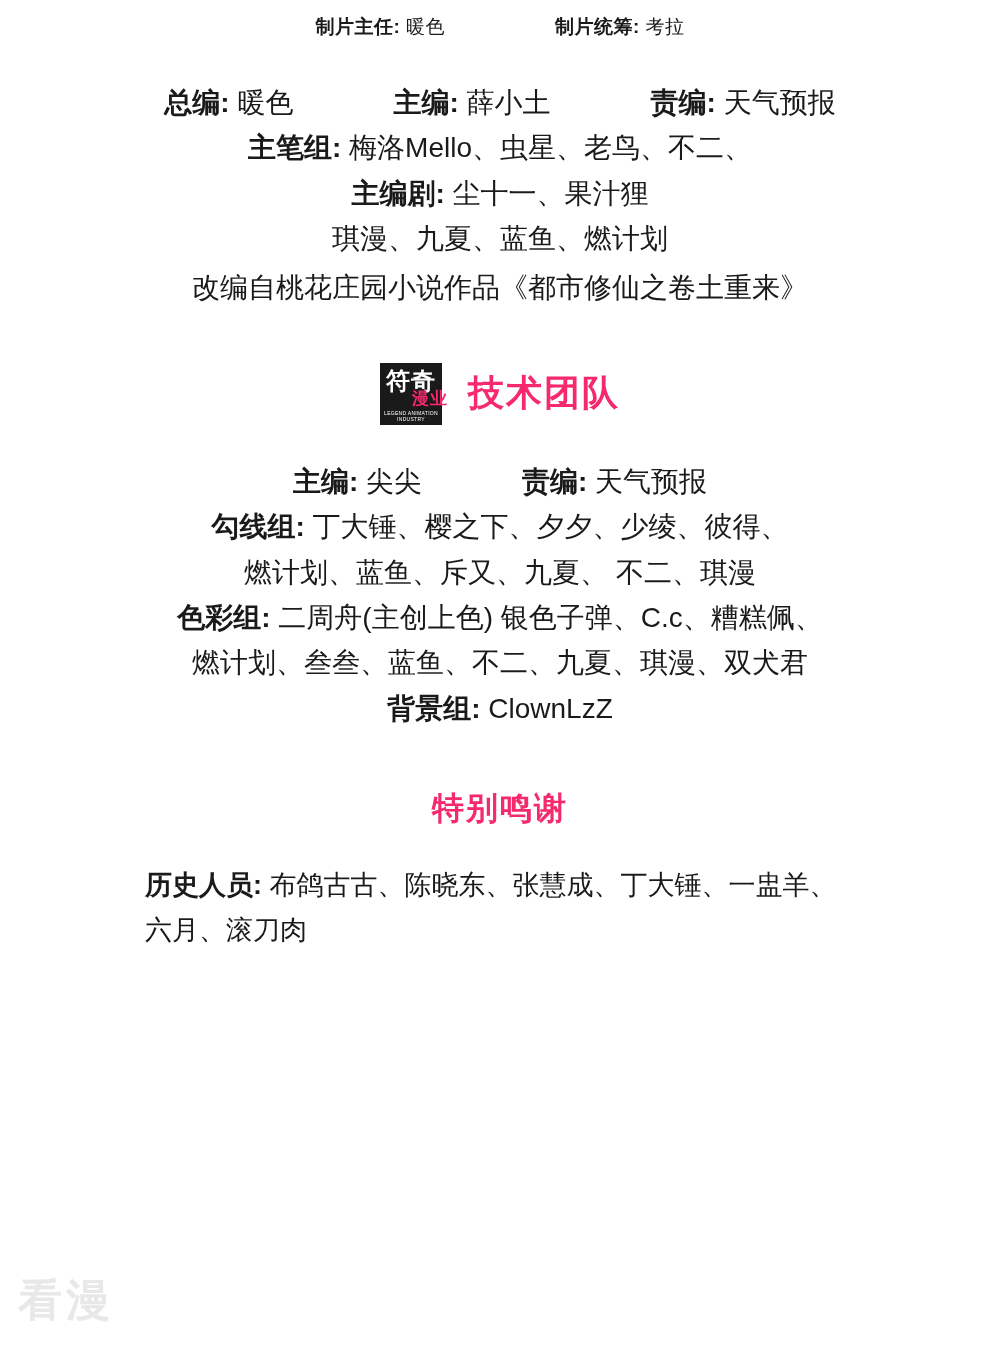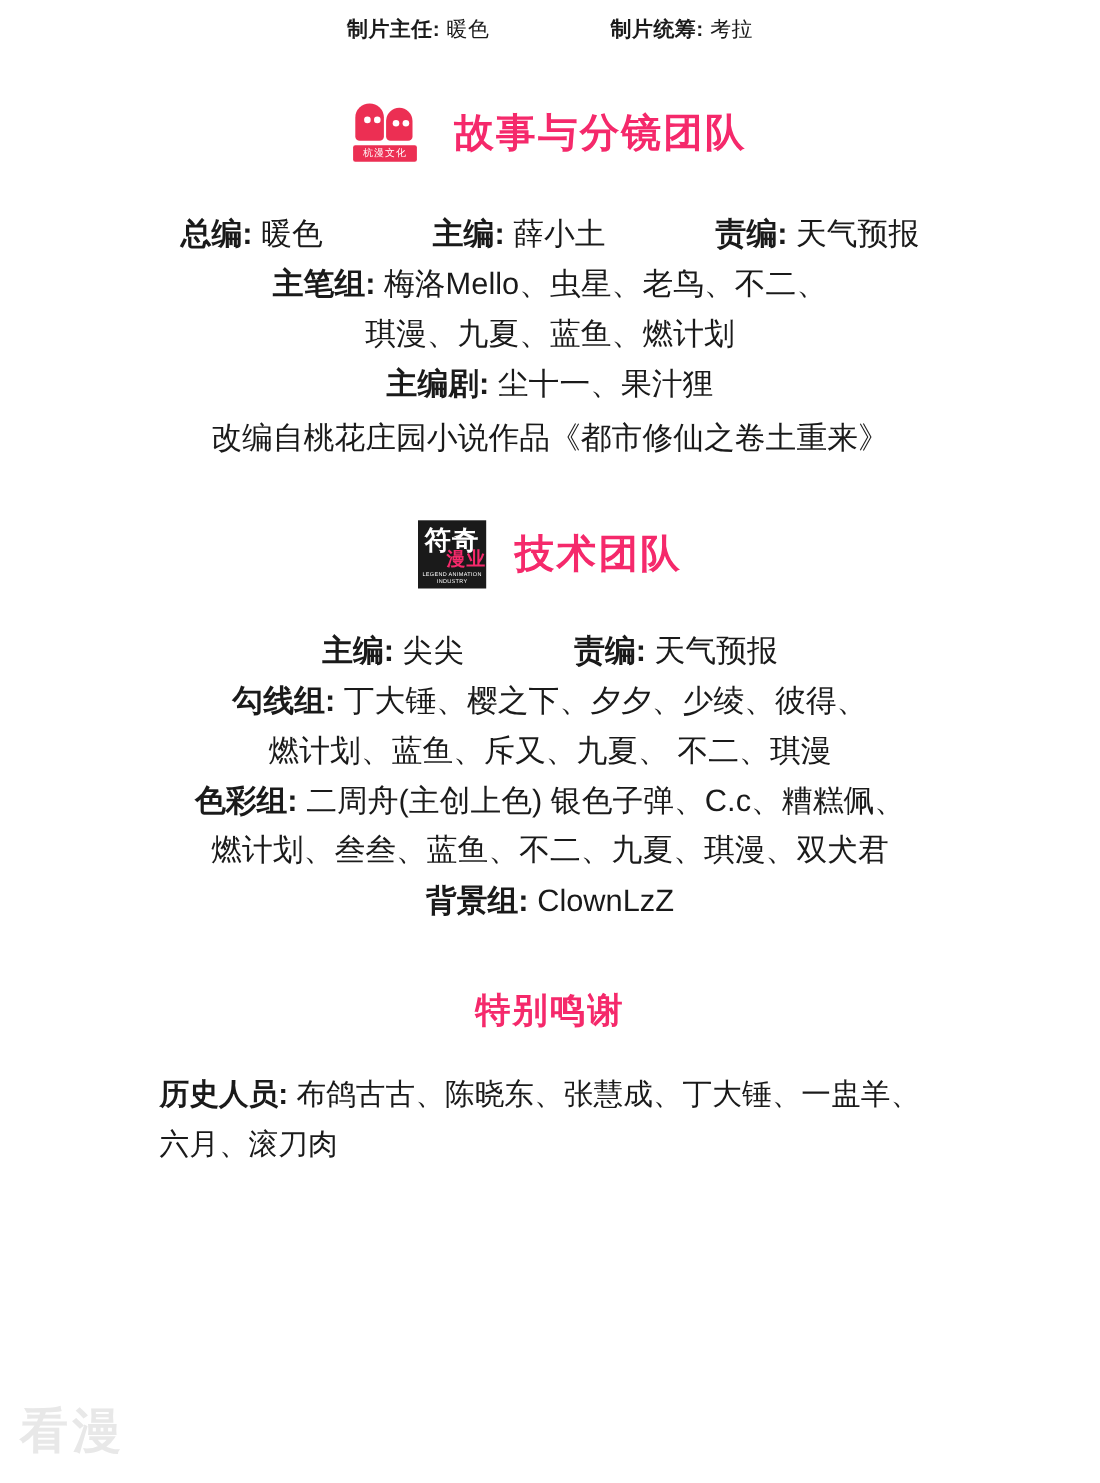--- a/index.html
+++ b/index.html
@@ -105,25 +105,26 @@
     color: #ffffff;
     font-size: 24px;
     font-weight: bold;
     letter-spacing: 1px;
   }
   .logo-tech .sub {
     position: absolute;
     top: 24px;
     left: 0;
     width: 62px;
-    text-align: right;
+    text-align: left;
     color: #f5296b;
     font-size: 17px;
     font-weight: bold;
     letter-spacing: 1px;
+    padding-left: 32px;
   }
   .logo-tech .tiny {
     position: absolute;
     bottom: 3px;
     left: 0;
     width: 62px;
     text-align: center;
     color: #ffffff;
     font-size: 5px;
     letter-spacing: 0.3px;
@@ -193,47 +194,35 @@
 
   <div class="top-row">
     <div class="item">
       <span class="role">制片主任:</span><span class="names"> 暖色</span>
     </div>
     <div class="item">
       <span class="role">制片统筹:</span><span class="names"> 考拉</span>
     </div>
   </div>
 
-  <div class="section-head">
-    <span class="logo-hanman">
-      <span class="blob b1"></span>
-      <span class="blob b2"></span>
-      <span class="eye e1"></span>
-      <span class="eye e2"></span>
-      <span class="eye e3"></span>
-      <span class="eye e4"></span>
-      <span class="bar">杭漫文化</span>
-    </span>
-    <span class="section-title">故事与分镜团队</span>
-  </div>
 
   <div class="credits block-story">
     <div class="credit-line row-inline">
       <span><span class="role">总编:</span><span class="names"> 暖色</span></span>
       <span><span class="role">主编:</span><span class="names"> 薛小土</span></span>
       <span><span class="role">责编:</span><span class="names"> 天气预报</span></span>
     </div>
     <div class="credit-line">
       <span class="role">主笔组:</span><span class="names"> 梅洛Mello、虫星、老鸟、不二、</span>
     </div>
     <div class="credit-line">
+      <span class="role">主编剧:</span><span class="names"> 尘十一、果汁狸</span>
+    </div>
+    <div class="credit-line">
       <span class="names">琪漫、九夏、蓝鱼、燃计划</span>
-    </div>
-    <div class="credit-line">
-      <span class="role">主编剧:</span><span class="names"> 尘十一、果汁狸</span>
     </div>
     <div class="credit-line adapted">改编自桃花庄园小说作品《都市修仙之卷土重来》</div>
   </div>
 
   <div class="section-head">
     <span class="logo-tech">
       <span class="kanji">符奇</span>
       <span class="sub">漫业</span>
       <span class="tiny">LEGEND ANIMATION INDUSTRY</span>
     </span>

